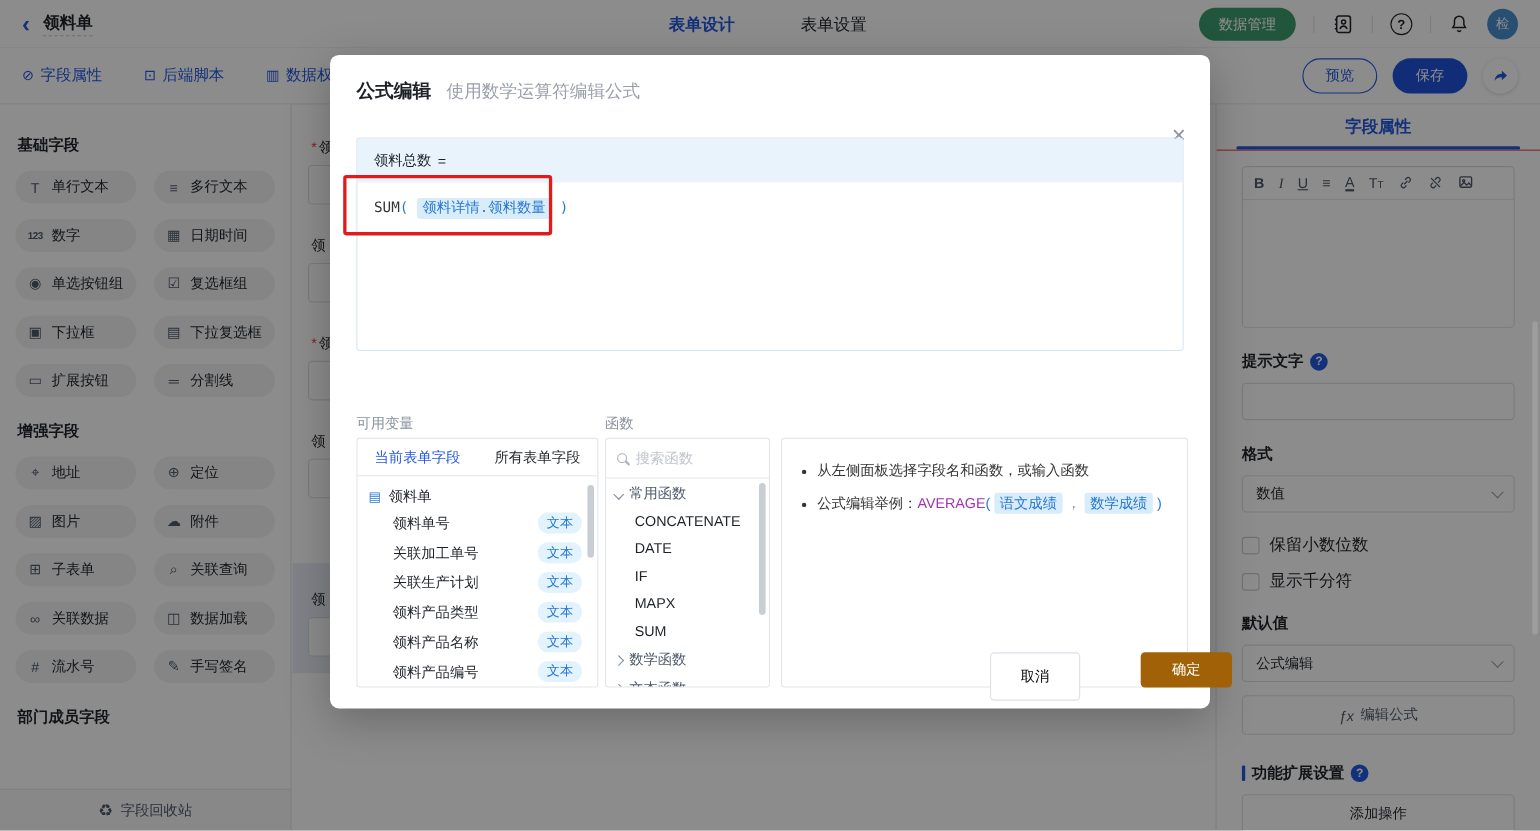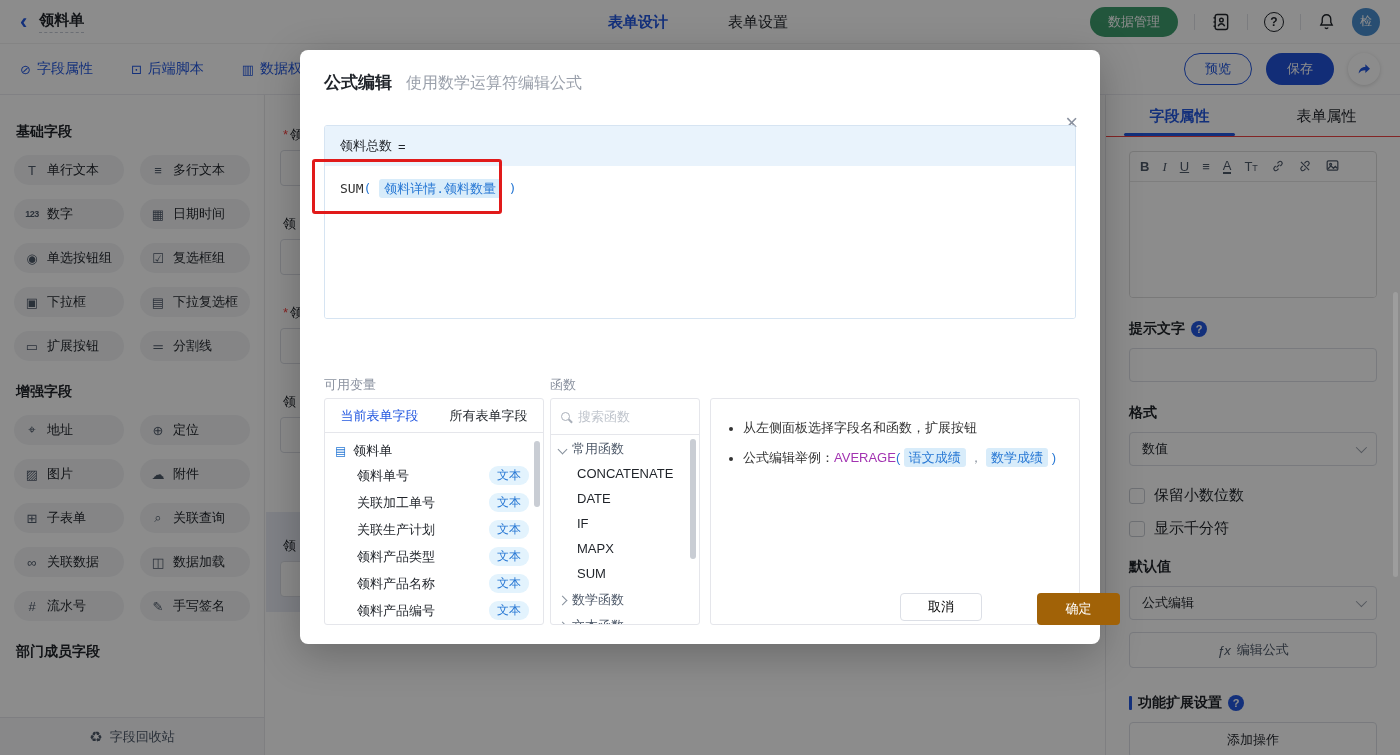--- a/index.html
+++ b/index.html
@@ -90,21 +90,21 @@
   .mag { width:9px; height:9px; border:1.6px solid #aab0ba; border-radius:50%; position:relative; flex:none; }
   .mag::after { content:""; position:absolute; width:5px; height:1.6px; background:#aab0ba; transform:rotate(45deg); right:-4px; bottom:-2px; }
   .g-row { display:flex; align-items:center; gap:6px; font-size:13px; color:#4e5969; padding:5px 0 3px 8px; cursor:pointer; }
   .g-chev { width:7px; height:7px; border-right:1.4px solid #86909c; border-bottom:1.4px solid #86909c; }
   .g-chev.open { transform:rotate(45deg); }
   .g-chev.closed { transform:rotate(-45deg); }
   .fn-item { font-size:13px; padding:5px 0 5px 26px; cursor:pointer; color:#1f2329; }
   .tips { padding:16px 18px; font-size:13px; color:#333; line-height:26px; }
   .dot { display:inline-block; width:4px; height:4px; border-radius:50%; background:#333; vertical-align:middle; margin-right:10px; }
   .fn-purple { color:#a233b1; }
-  .m-btn-cancel { position:absolute; left:600px; top:543px; width:82px; height:28px; background:#fff; border:1px solid #dcdfe6; border-radius:4px; font-size:13px; cursor:pointer; }
+  .m-btn-cancel { position:absolute; left:600px; top:543px; width:82px; height:44px; background:#fff; border:1px solid #dcdfe6; border-radius:4px; font-size:13px; cursor:pointer; }
   .m-btn-ok { position:absolute; left:737px; top:543px; width:83px; height:32px; background:#a16207; color:#fff; border:none; border-radius:4px; font-size:13px; cursor:pointer; }
   .scroll-thumb { position:absolute; width:6px; background:#c9cdd4; border-radius:3px; cursor:pointer; }
   .red-annot { position:absolute; left:312px; top:159px; width:190px; height:55px; border:3px solid #e11a1a; border-radius:3px; z-index:40; pointer-events:none; }
   .page-scroll { position:absolute; left:1393px; top:292px; width:5px; height:285px; background:#9d9d9d; border-radius:3px; z-index:11; cursor:pointer; }
 </style>
 </head>
 <body>
 
 <div class="topbar row" style="padding:0 20px; justify-content:space-between;">
   <div class="row" style="gap:12px;">
@@ -273,21 +273,20 @@
   <div class="c-input abs" style="left:14px; top:233px;"></div>
   <div class="abs" style="left:17px; top:297px;"><span class="c-label"><span>领</span></span></div>
   <div class="c-input abs" style="left:14px; top:322px;"></div>
   <div class="abs" style="left:17px; top:441px;"><span class="c-label"><span>领</span></span></div>
   <div class="c-input abs" style="left:14px; top:466px;"></div>
 </div>
 
 <div class="rpanel">
   <div class="r-tabs" style="border-bottom:1px solid #ef4444;">
     <div class="r-tab active">字段属性</div>
-    <div class="r-tab">表单属性</div>
   </div>
   <div class="r-body">
     <div class="editor">
       <div class="editor-toolbar">
         <span class="et" style="font-weight:700;">B</span>
         <span class="et" style="font-style:italic; font-family:'Liberation Serif',serif;">I</span>
         <span class="et" style="text-decoration:underline;">U</span>
         <span class="et">≡</span>
         <span class="et" style="border-bottom:2px solid #4e5969;">A</span>
         <span class="et">T<small style="font-size:9px;">T</small></span>
@@ -458,21 +457,21 @@
       <span>数学函数</span>
     </div>
     <div class="g-row">
       <span class="g-chev closed"></span>
       <span>文本函数</span>
     </div>
     <div class="scroll-thumb" style="right:3px; top:40px; height:120px;"></div>
   </div>
 
   <div class="m-panel tips" style="left:410px; width:370px;">
-    <div><span class="dot"></span><span>从左侧面板选择字段名和函数，扩展按钮</span></div>
+    <div><span class="dot"></span><span>从左侧面板选择字段名和函数，或输入函数</span></div>
     <div style="margin-top:4px;">
       <span class="dot"></span><span>公式编辑举例：</span><span class="fn-purple">AVERAGE</span><span class="paren">(</span>
       <span class="chip">语文成绩</span>
       <span style="color:#86909c;">，</span>
       <span class="chip">数学成绩</span>
       <span class="paren">)</span>
     </div>
   </div>
 
   <button class="m-btn-cancel">取消</button>

